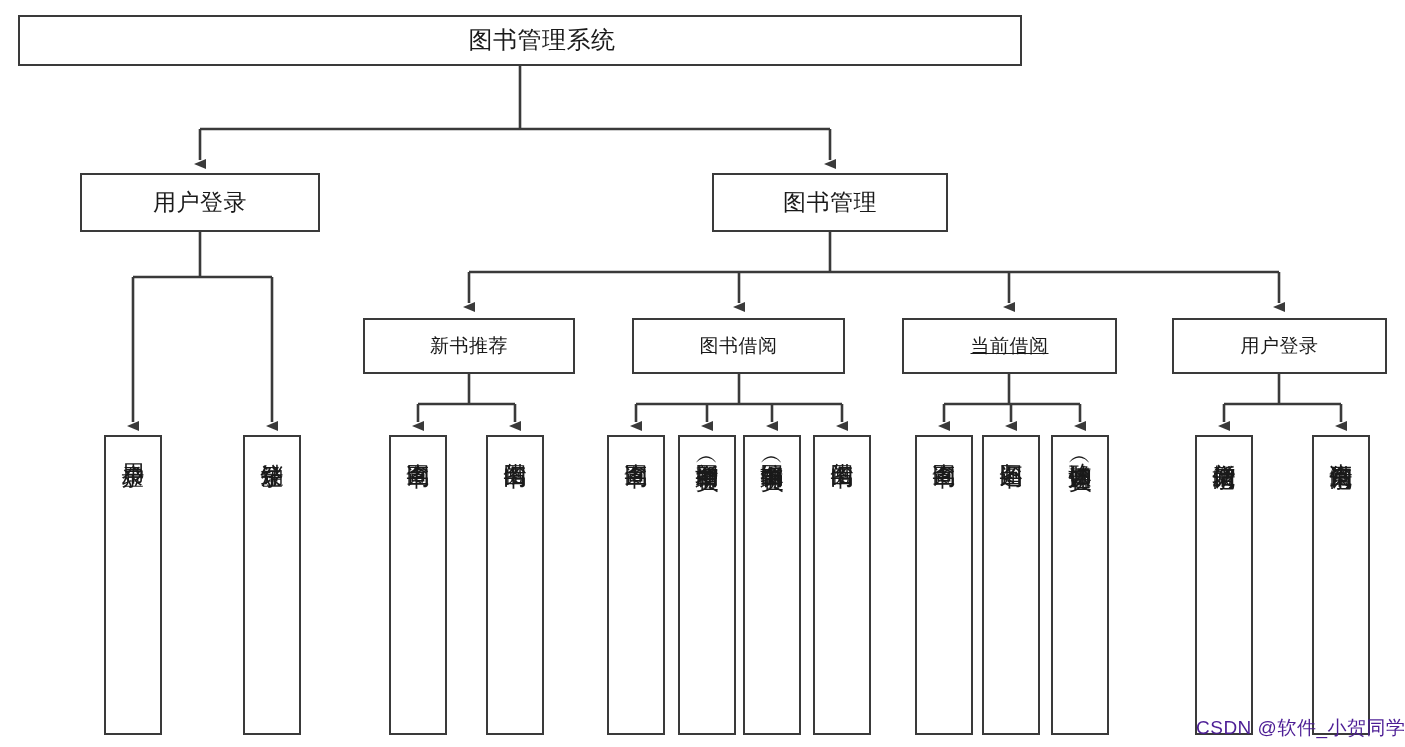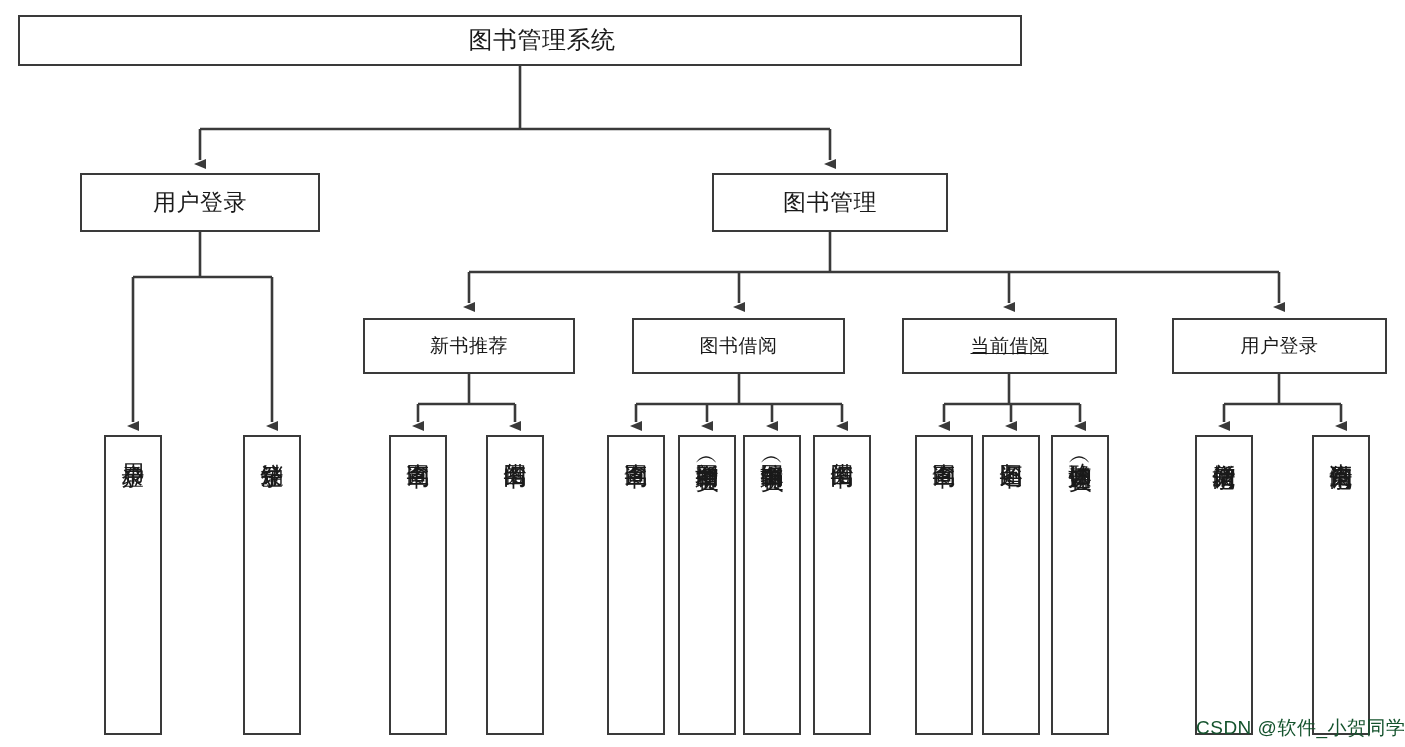--- a/index.html
+++ b/index.html
@@ -50,21 +50,21 @@
     writing-mode: vertical-rl;
     text-orientation: upright;
     font-size: 23px;
     line-height: 1.18;
     letter-spacing: 1px;
     white-space: pre;
   }
   .watermark {
     position: absolute;
     font-size: 19px;
-    color: #14532d;
+    color: #4c1d95;
     white-space: nowrap;
     letter-spacing: 0.5px;
   }
 </style>
 </head>
 <body>
 
 <div id="canvas">
 
   <svg class="connectors" viewBox="0 0 1405 747" xmlns="http://www.w3.org/2000/svg">

